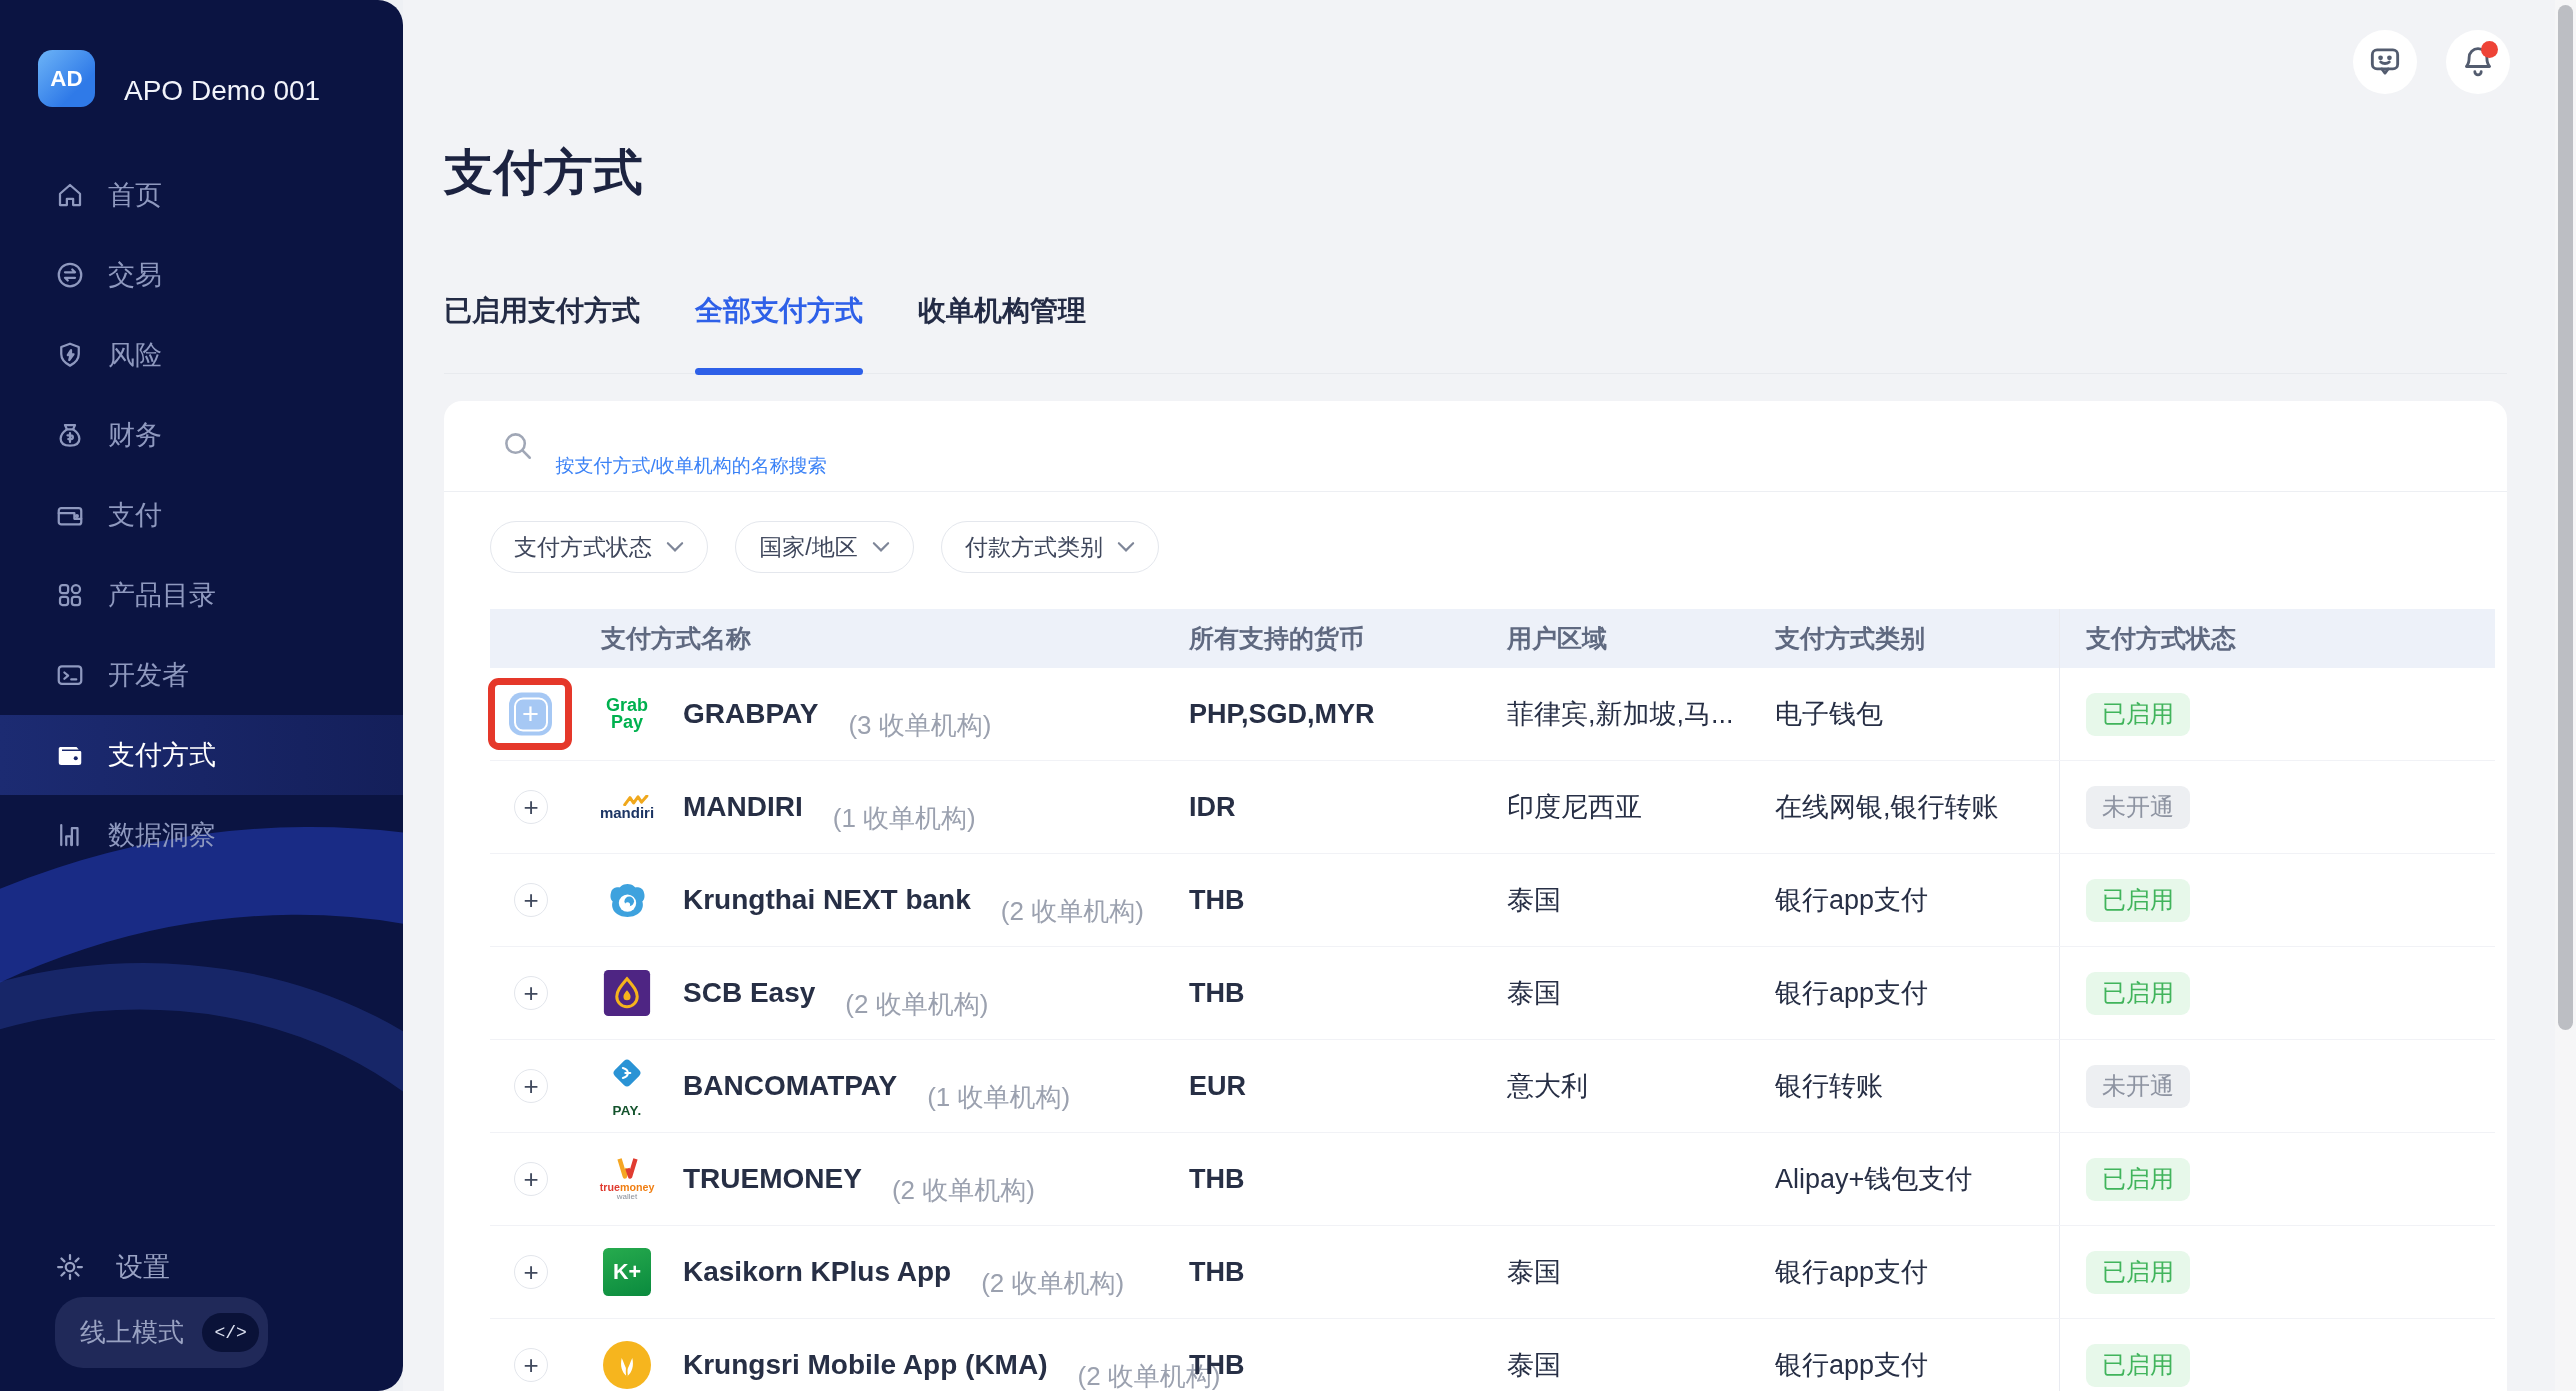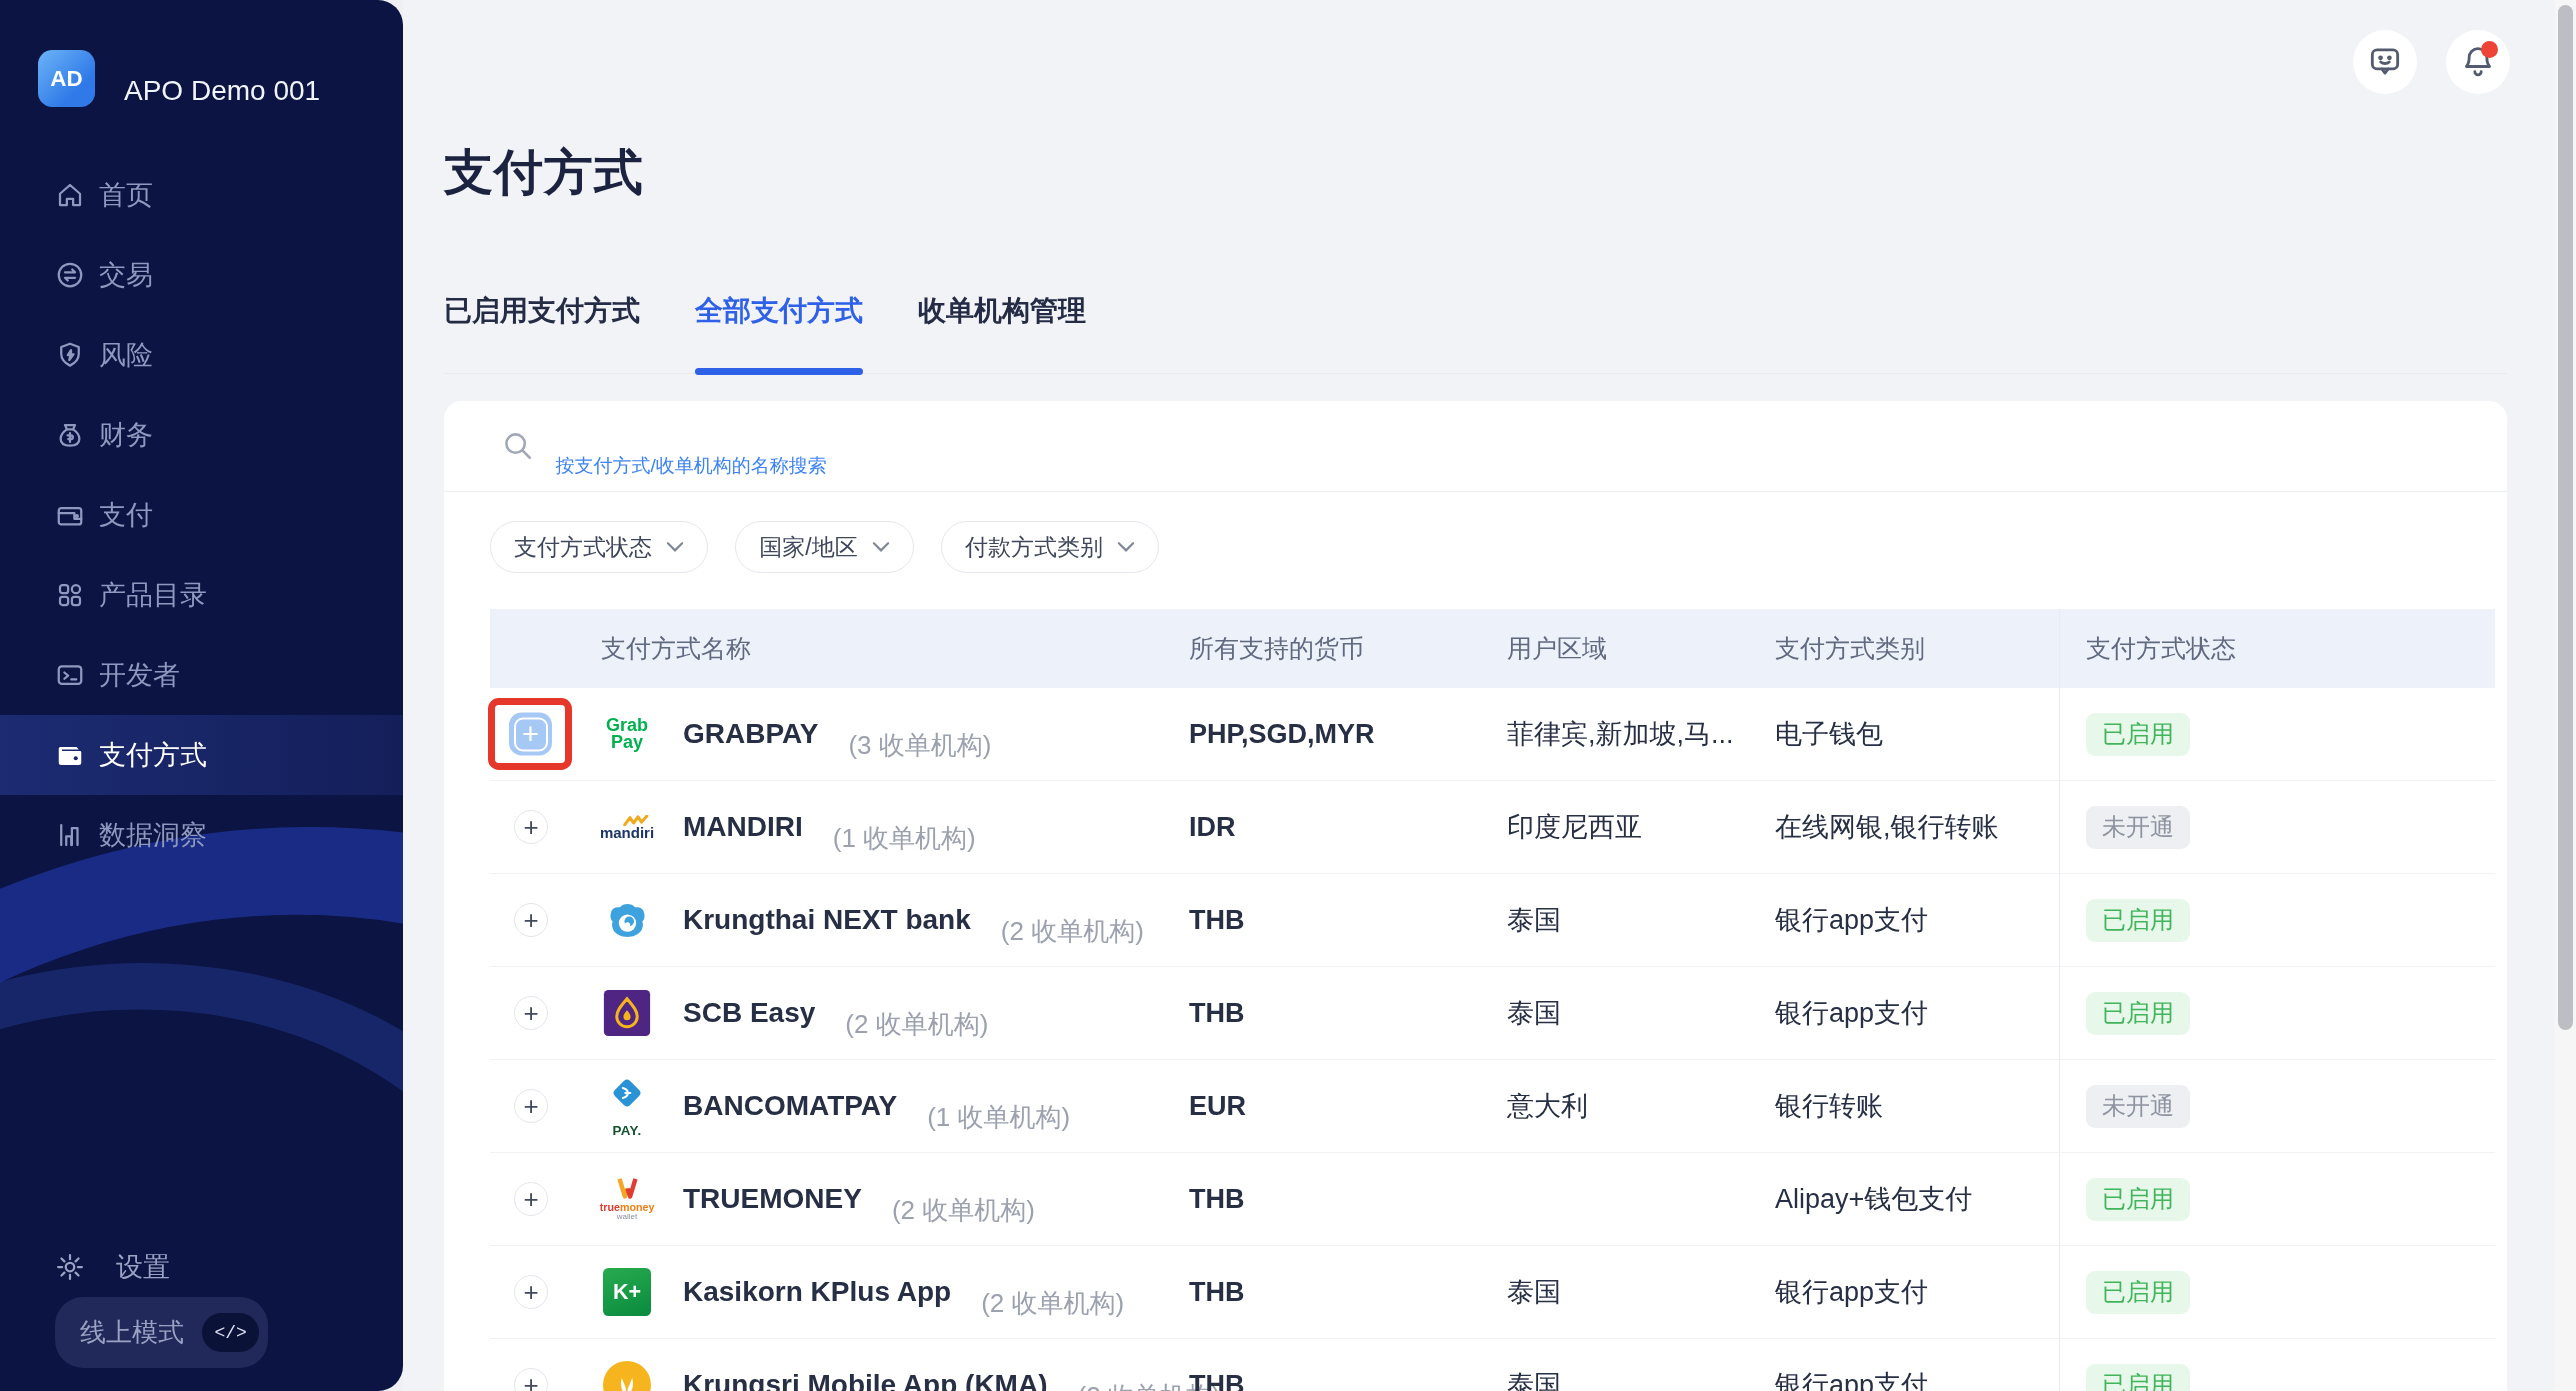--- a/index.html
+++ b/index.html
@@ -14,21 +14,21 @@
              transform:rotate(-18deg) scale(1,.8); }
   .swirl-b { position:absolute; width:984px; height:984px; left:-385px; top:894px;
              border-radius:50%; border:54px solid rgba(70,105,240,.22);
              transform:rotate(-14deg) scale(1,.85); }
   .profile { position:relative; display:flex; align-items:flex-end; gap:29px; padding:50px 0 0 38px; }
   .avatar { width:57px; height:57px; border-radius:14.3px; flex:0 0 auto;
             background:linear-gradient(135deg,#6db4f7 0%,#2f7ae8 70%);
             color:#fff; font-size:22.4px; font-weight:bold; display:flex; align-items:center; justify-content:center; }
   .profile-name { color:#f2f4fb; font-size:28px; font-weight:500; }
   .nav { position:relative; margin-top:48px; }
-  .nav-item { height:80px; display:flex; align-items:center; gap:13px; padding-left:54px;
+  .nav-item { height:80px; display:flex; align-items:center; gap:22px; padding-left:54px;
               color:#8f99bf; font-size:27px; cursor:pointer;text-align:right; }
   .nav-item.active { background:linear-gradient(90deg,#1c2b72 0%,#141f5a 100%); color:#ffffff; }
   .nav-icon { width:32px; height:32px; display:flex; align-items:center; justify-content:center; }
   .nav-icon svg { width:30px; height:30px; }
   .settings-item { position:absolute; left:54px; bottom:106px; display:flex; align-items:center;
                    gap:30px; color:#9aa3c4; font-size:27px; cursor:pointer; }
   .mode-pill { position:absolute; left:55px; bottom:23px; height:71px; border-radius:28px;
                background:rgba(125,140,195,.18); display:flex; align-items:center;
                padding:0 9px 0 25px; gap:18px; }
   .mode-label { color:#99a2c2; font-size:26px; }
@@ -62,21 +62,21 @@
 
   .filters { display:flex; gap:27px; margin-top:29px; padding-left:46px; }
   .filter-pill { height:52px; border:1.8px solid #e4e7ed; border-radius:26px; background:#fff;
                  display:flex; align-items:center; gap:14.3px; padding:0 23px;
                  font-size:23px; color:#3f475c; cursor:pointer; }
   .filter-pill svg { width:18px; height:11.6px; }
 
   
   .table { margin:36px 0 0 46px; width:2005px; }
   .thead, .trow { display:grid; grid-template-columns:111px 588px 318px 268px 284px 437px; }
-  .thead { height:79px; background:#edf1f9; align-items:center; color:#5f6980; font-size:25px; font-weight:400; }
+  .thead { height:59px; background:#edf1f9; align-items:center; color:#5f6980; font-size:25px; font-weight:700; }
   .trow { height:93px; align-items:center; border-bottom:1.8px solid #f1f2f6; background:#fff; }
   .cell { display:flex; align-items:center; min-width:0; }
   .cell-status { border-left:1.8px solid #e9ebf1; padding-left:26px; height:100%; }
   .thead .cell-status { height:100%; }
   .cell-name { gap:30px; }
   .pm-name { font-size:28px; font-weight:600; color:#272f45; white-space:nowrap; }
   .pm-count { font-size:26px; color:#9ba1af; white-space:nowrap;margin-top:23px; }
   .cell-cur { font-size:27px; font-weight:600; color:#272f45; }
   .cell-region, .cell-cat { font-size:27px; color:#272f45; }
   .badge { display:inline-flex; align-items:center; height:43px; padding:0 16px;

